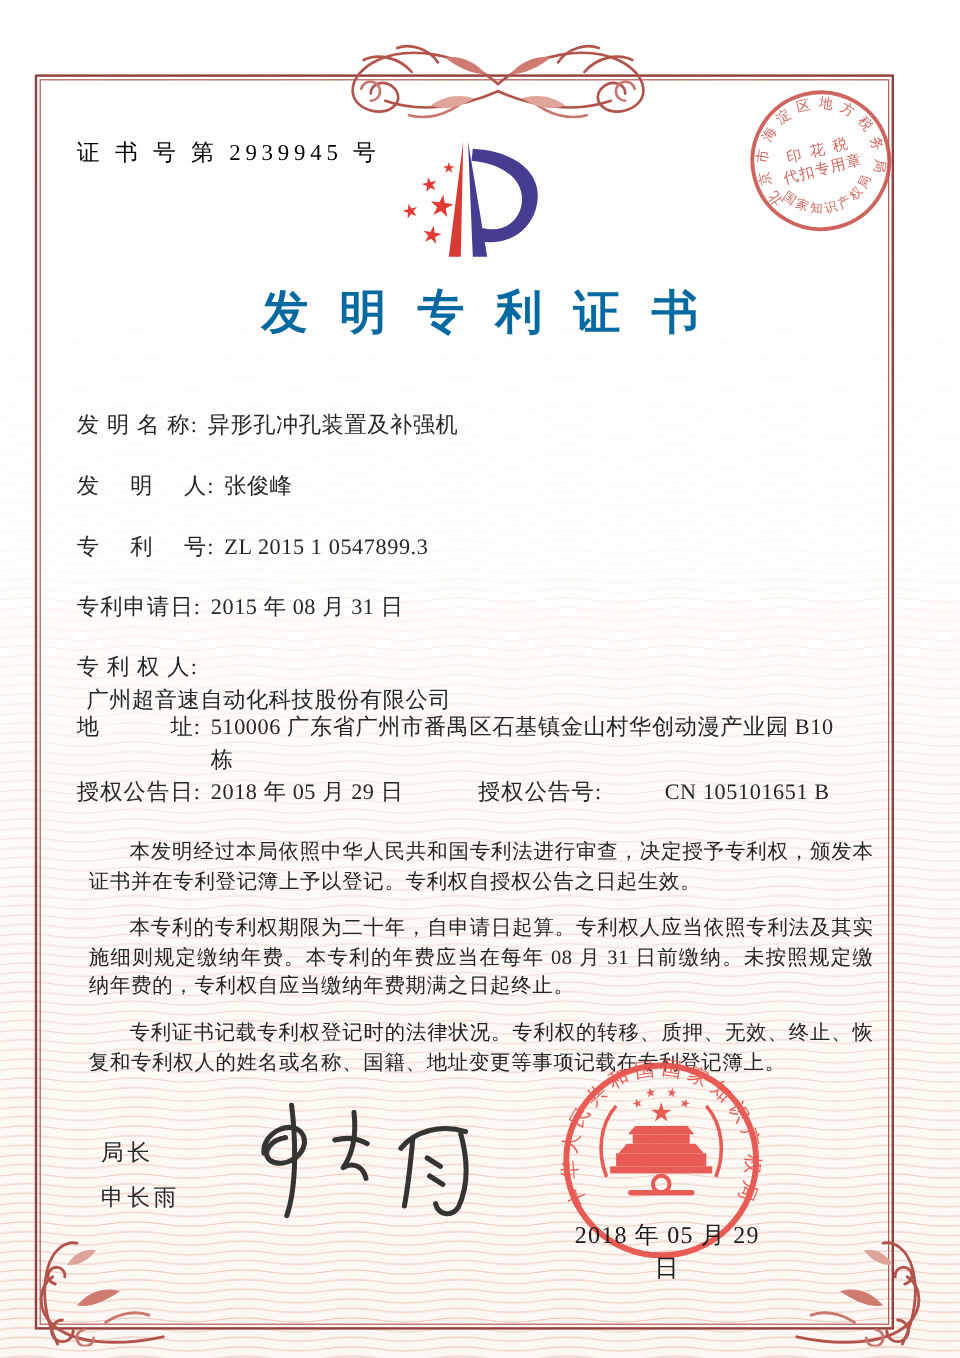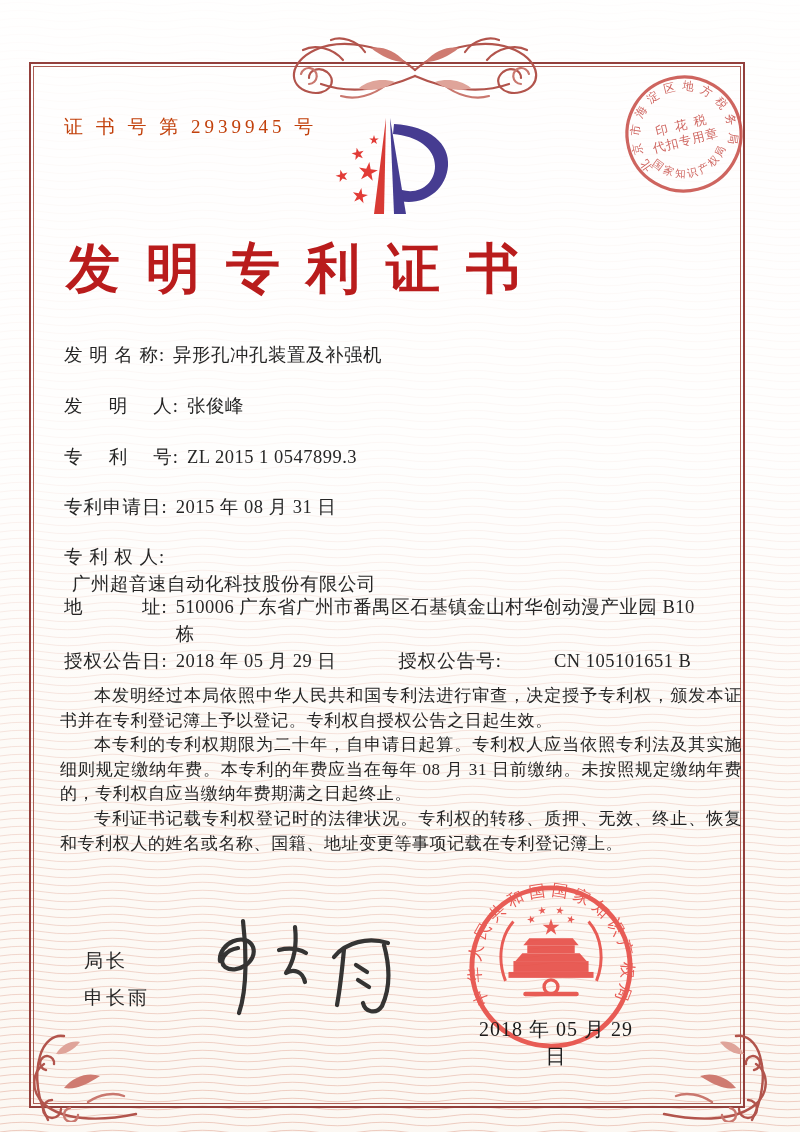--- a/index.html
+++ b/index.html
@@ -28,51 +28,51 @@
     position:absolute;left:29px;top:62px;width:712px;height:1042px;
     border:2.5px solid #93403c;
   }
   .border-frame-inner{
     position:absolute;left:2px;top:2px;right:2px;bottom:2px;
     border:1px solid #ad5d53;
   }
   .ornament{position:absolute;pointer-events:none;}
   .cert-no{
     position:absolute;left:64px;top:114px;
-    font-size:19px;letter-spacing:4px;color:#c2410c;
+    font-size:19px;letter-spacing:4px;color:#000000;
   }
   .logo{position:absolute;left:322px;top:116px;width:132px;height:104px;}
   .stamp-top{
     position:absolute;left:620px;top:70px;width:128px;height:128px;
     transform:rotate(-14deg);opacity:0.88;
   }
   .title{
     position:absolute;left:40px;top:233px;width:720px;
-    text-align:left;
-    font-size:54px;font-weight:600;letter-spacing:26px;text-indent:26px;
-    color:#b91c1c;
+    text-align:center;
+    font-size:39px;font-weight:600;letter-spacing:26px;text-indent:26px;
+    color:#0369a1;
   }
   .field-row{position:absolute;display:flex;align-items:flex-start;font-size:18.5px;line-height:27px;}
   .field-row .lbl{flex:0 0 auto;white-space:pre;letter-spacing:1px;}
   .field-row .val{margin-left:8px;letter-spacing:0.5px;}
   .row-name   {left:64px;top:342px;}
   .row-inventor{left:64px;top:393px;}
   .row-patno  {left:64px;top:444px;}
   .row-appdate{left:64px;top:494px;}
   .row-patentee{left:64px;top:544px;flex-direction:column;}
   .row-addr   {left:64px;top:594px;width:640px;}
   .row-addr .val{width:548px;}
   .row-grant  {left:64px;top:648px;font-family:Liberation Serif, serif;}
   .row-grant .pair2{margin-left:62px;display:flex;gap:44px;}
   .body-text{
     position:absolute;left:60px;top:684px;width:682px;
     font-size:17px;line-height:24.6px;text-align:justify;
     letter-spacing:0.6px;color:#242424;
   }
-  .body-text p{margin:0;text-indent:2em;}
+  .body-text p{margin:14px;text-indent:2em;}
   .sig-title{position:absolute;left:84px;top:948px;font-size:19px;letter-spacing:3px;}
   .sig-name{position:absolute;left:84px;top:985px;font-size:19px;letter-spacing:3px;}
   .sig-script{position:absolute;left:198px;top:915px;width:215px;height:105px;}
   .seal-bottom{position:absolute;left:462px;top:878px;width:178px;height:178px;opacity:0.93;}
   .seal-date{
     position:absolute;left:468px;top:1016px;width:176px;
     text-align:center;font-size:20px;letter-spacing:1px;color:#1b1b1b;
     font-family:"Liberation Serif","DejaVu Serif",serif;
   }
   .footer{

